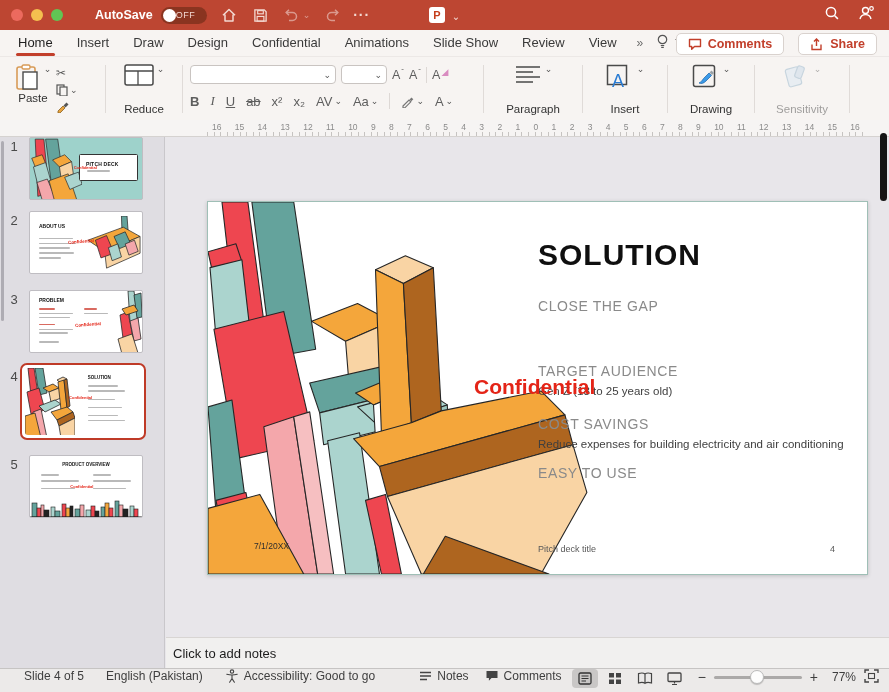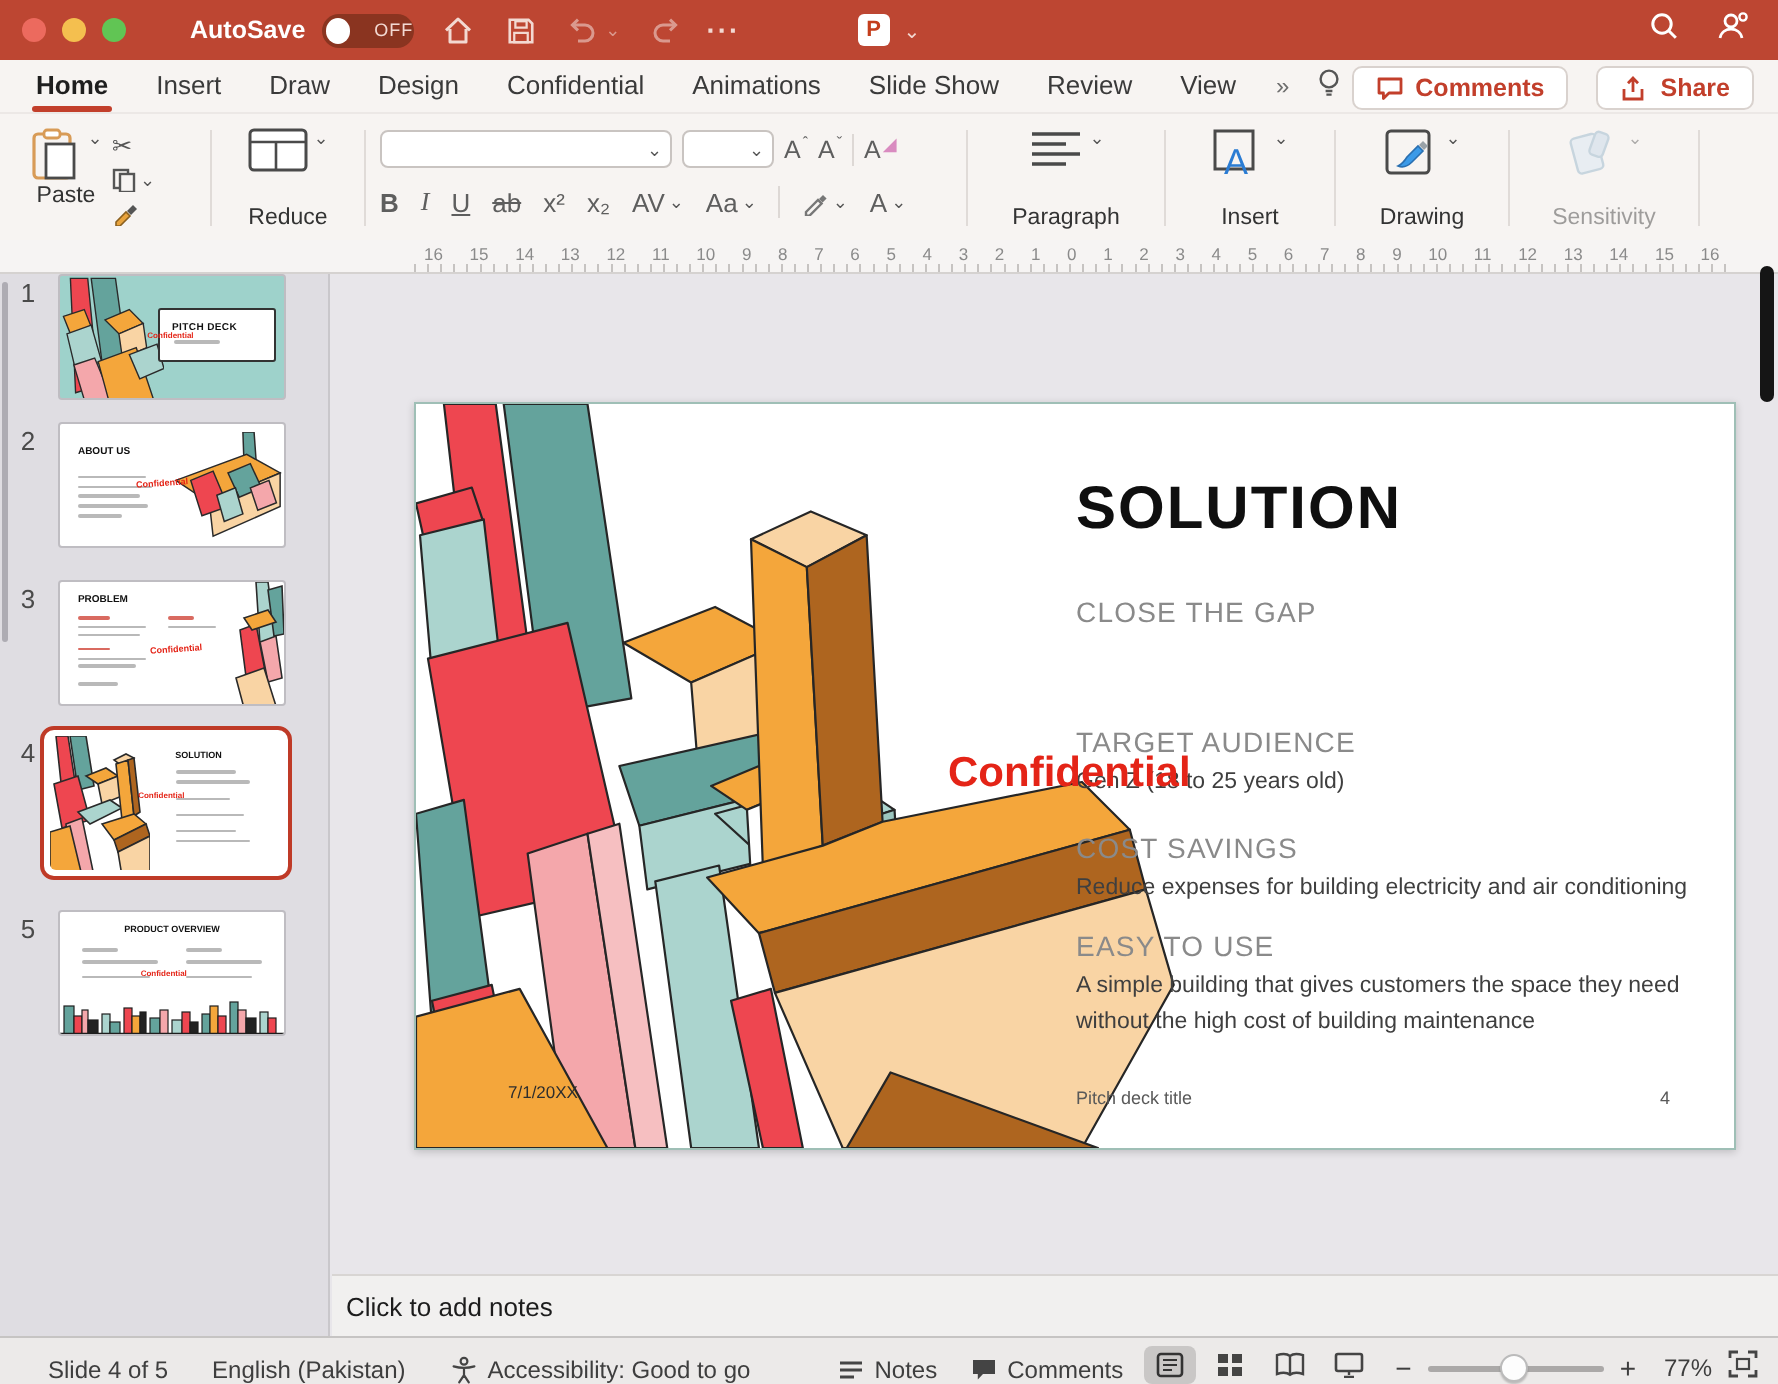--- a/index.html
+++ b/index.html
@@ -7,36 +7,36 @@
   .app{position:relative;width:889px;height:692px;background:#E8E6EA;overflow:hidden;box-shadow:0 2px 10px rgba(0,0,0,.3);}
 
   
   .titlebar{position:absolute;left:0;top:0;width:889px;height:30px;background:#BD4632;display:flex;align-items:center;color:#fff;}
   .lights{display:flex;gap:8px;margin-left:11px;}
   .light{width:12px;height:12px;border-radius:50%;}
   .l-close{background:#EC6A5E;}.l-min{background:#F4BF4F;}.l-zoom{background:#61C554;}
   .autosave{margin-left:32px;font-size:12.5px;font-weight:bold;}
   .toggle{margin-left:8px;width:46px;height:17px;border-radius:9px;background:#8A3420;display:flex;align-items:center;position:relative;cursor:default;}
   .knob{width:13px;height:13px;border-radius:50%;background:#fff;margin-left:2px;}
-  .offlab{font-size:9px;font-weight:normal;color:#F3D9D2;margin-left:12px;letter-spacing:.5px;}
+  .offlab{font-size:9px;font-weight:normal;color:#F3D9D2;margin-left:0;letter-spacing:.5px;}
   .tbicon{width:17px;height:17px;margin-left:14px;display:flex;align-items:center;justify-content:center;}
   .tbicon svg{display:block;}
   .dim{opacity:.45;}
   .tb-ellipsis{font-size:14px;font-weight:bold;letter-spacing:1px;margin-left:12px;color:#F3D9D2;}
   .doctitle{position:absolute;left:0;right:0;top:0;height:30px;display:flex;align-items:center;justify-content:center;gap:7px;pointer-events:none;}
   .ppticon{width:16px;height:16px;background:#fff;border-radius:3px;color:#C43E1C;font-weight:bold;font-size:11px;display:flex;align-items:center;justify-content:center;}
   .doctitle-text{font-size:13px;font-weight:bold;color:#fff;}
   .doctitle-chev{font-size:10px;color:#F3D9D2;margin-top:2px;}
   .tb-right{position:absolute;right:14px;top:0;height:30px;display:flex;align-items:center;gap:18px;}
 
   
   .tabbar{position:absolute;left:0;top:30px;width:889px;height:27px;background:#F7F4F2;display:flex;align-items:center;border-bottom:1px solid #ECE8E6;}
   .tabs{display:flex;align-items:center;gap:24px;margin-left:18px;font-size:13px;color:#3A3A3A;}
   .tab{position:relative;padding:4px 0 6px;cursor:default;white-space:nowrap;}
-  .tab.active{font-weight:bold;color:#1E1E1E;}
+  .tab.active{font-weight:normal;color:#1E1E1E;}
   .tab.active::after{content:"";position:absolute;left:-2px;right:-2px;bottom:0;height:3px;border-radius:2px;background:#C23F2B;}
   .ovf{color:#6E6E6E;font-size:12px;margin-left:20px;letter-spacing:-1px;}
   .tellme{display:flex;align-items:center;gap:6px;margin-left:14px;font-size:13px;color:#3A3A3A;}
   .tabbar-btns{position:absolute;right:12px;top:3px;display:flex;gap:14px;}
   .pillbtn{height:22px;display:flex;align-items:center;gap:6px;padding:0 11px;background:#fff;border:1px solid #D9D2CE;border-radius:5px;color:#C23F2B;font-size:12.5px;font-weight:bold;}
 
   
   .ribbon{position:absolute;left:0;top:57px;width:889px;height:63px;background:#F7F4F2;display:flex;align-items:stretch;padding:3px 6px 0 10px;}
   .rdiv{width:1px;background:#E0DBD8;margin:5px 7px 7px;}
   .rgroup{display:flex;flex-direction:column;align-items:center;justify-content:flex-start;position:relative;}
@@ -92,21 +92,21 @@
   .sec-h{position:absolute;left:330px;font-size:14px;color:#8A8A8A;letter-spacing:.6px;}
   .sec-b{position:absolute;left:330px;width:310px;font-size:11.5px;color:#3F3F3F;line-height:1.55;}
   .wm-main{position:absolute;left:266px;top:173px;font-size:21px;font-weight:bold;color:#E42417;}
   .s-date{position:absolute;left:46px;top:339px;font-size:8.5px;color:#2E2E2E;}
   .s-footer{position:absolute;left:330px;top:342px;font-size:9px;color:#595959;}
   .s-page{position:absolute;left:622px;top:342px;font-size:9px;color:#595959;}
   .vscroll{position:absolute;left:880px;top:133px;width:7px;height:68px;background:#151515;border-radius:4px;}
 
   
   .notesbar{position:absolute;left:166px;top:637px;width:723px;height:31px;background:#F1F0EF;border-top:1px solid #D8D5D3;font-size:13px;color:#1C1C1C;display:flex;align-items:center;padding-left:7px;}
-  .statusbar{position:absolute;left:0;top:668px;width:889px;height:24px;background:#ECEAE9;border-top:1px solid #C6C4C3;display:flex;align-items:flex-end;font-size:12px;color:#3E3E3E;padding:0 10px;}
+  .statusbar{position:absolute;left:0;top:668px;width:889px;height:24px;background:#ECEAE9;border-top:1px solid #C6C4C3;display:flex;align-items:flex-start;font-size:12px;color:#3E3E3E;padding:0 10px;}
   .sb-item{display:flex;align-items:center;gap:5px;white-space:nowrap;}
   .sb-sp{flex:1;}
   .viewbtns{display:flex;align-items:center;gap:4px;margin:0 10px;}
   .vbtn{width:26px;height:19px;display:flex;align-items:center;justify-content:center;border-radius:4px;}
   .vbtn.sel{background:#C9C7C6;}
   .zoomctrl{display:flex;align-items:center;gap:8px;margin-right:8px;}
   .ztrack{width:88px;height:3px;background:#ABA9A8;border-radius:2px;position:relative;}
   .zthumb{position:absolute;left:36px;top:-6px;width:14px;height:14px;border-radius:50%;background:#FDFDFD;border:1px solid #BBB;box-shadow:0 1px 1px rgba(0,0,0,.2);}
   .zsign{font-size:14px;color:#3E3E3E;}
   .zoomlvl{min-width:30px;text-align:right;}
@@ -593,21 +593,20 @@
 
     <span class="sec-h" style="top:96px;text-align:right;">CLOSE THE GAP</span>
 
     <span class="sec-h" style="top:161px;">TARGET AUDIENCE</span>
     <span class="sec-b" style="top:181px;">Gen Z (18 to 25 years old)</span>
 
     <span class="sec-h" style="top:214px;">COST SAVINGS</span>
     <span class="sec-b" style="top:234px;">Reduce expenses for building electricity and air conditioning</span>
 
     <span class="sec-h" style="top:263px;">EASY TO USE</span>
-    <span class="sec-b" style="top:283px;">A simple building that gives customers the space they need without the high cost of building maintenance</span>
 
     <span class="wm-main">Confidential</span>
     <span class="s-date">7/1/20XX</span>
     <span class="s-footer">Pitch deck title</span>
     <span class="s-page">4</span>
   </div>
 
   <div class="vscroll"></div>
 
   <div class="notesbar">

